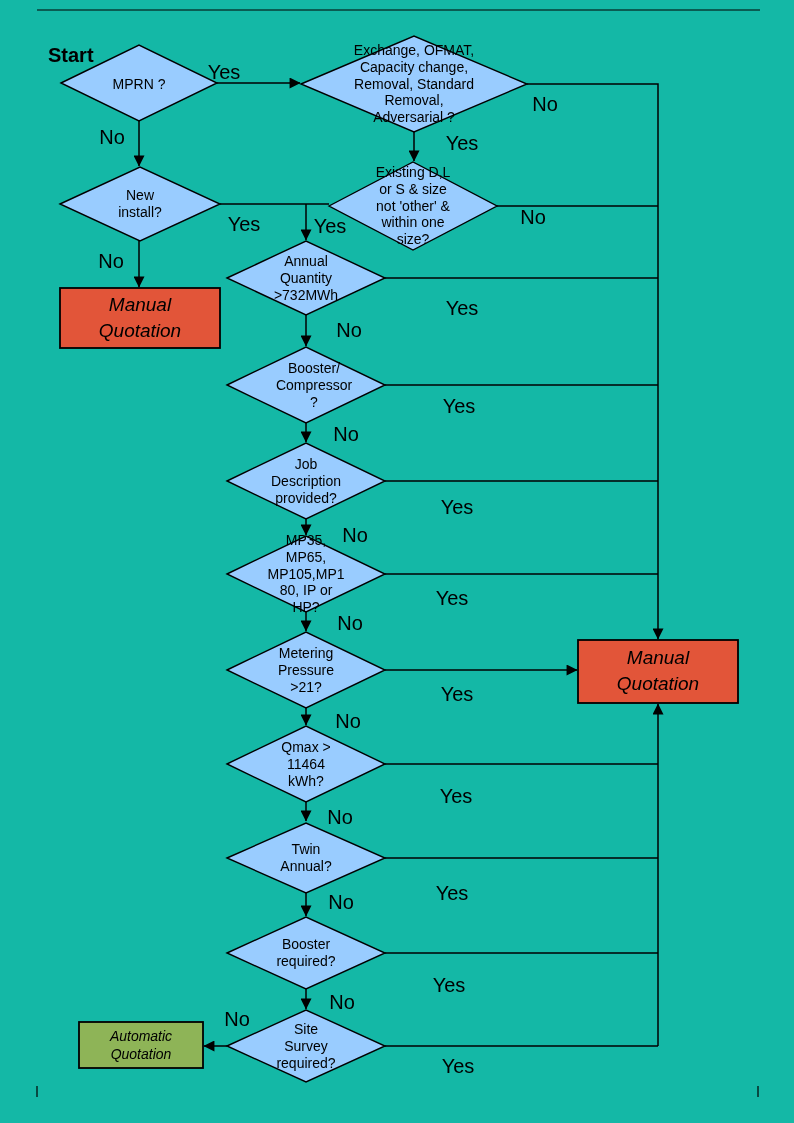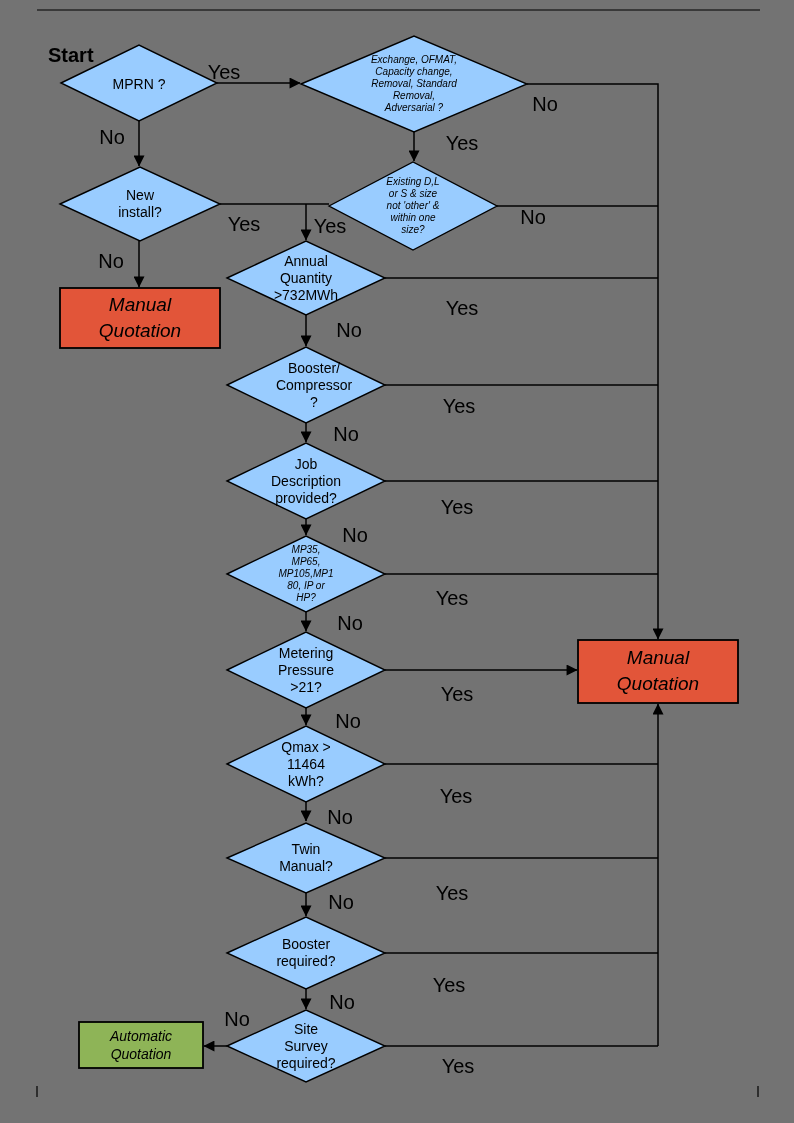--- a/index.html
+++ b/index.html
@@ -1,22 +1,22 @@
 <!DOCTYPE html>
 <html><head>
 <meta charset="utf-8">
 <style>
   html,body{margin:0;padding:0;background:#ffffff;}
-  .page{position:relative;width:794px;height:1123px;background:#737373;
+  .page{position:relative;width:794px;height:1123px;background:#14b8a6;
         font-family:"Liberation Sans",sans-serif;color:#000;overflow:hidden;}
   .page svg{position:absolute;left:0;top:0;}
   .lbl{position:absolute;transform:translate(-50%,-50%);white-space:pre-line;
        text-align:center;line-height:1.2;}
   .node-label{font-size:14px;}
-  .node-label.sm{font-size:10px;font-style:italic;}
+  .node-label.sm{font-size:14px;}
   .ta-left{text-align:center;}
   .edge-label{font-size:20px;}
   .terminal-label{font-size:19px;line-height:1.35;font-style:italic;}
   .terminal-label.sm{font-size:14px;line-height:1.3;}
   .start-label{position:absolute;left:48px;top:44px;font-size:20px;font-weight:bold;white-space:nowrap;}
   .decision{fill:#99CCFF;stroke:#000;stroke-width:1.4;}
   .terminal-red{fill:#E25539;stroke:#000;stroke-width:1.8;}
   .terminal-green{fill:#8EB457;stroke:#000;stroke-width:1.8;}
   .connector{fill:none;stroke:#000;stroke-width:1.5;}
   .frame-line{fill:none;stroke:#000;stroke-width:1.2;}
@@ -124,21 +124,21 @@
 MP105,MP1
 80, IP or
 HP?</div>
   <div class="lbl node-label" style="left:306px;top:670px">Metering
 Pressure
 &gt;21?</div>
   <div class="lbl node-label ta-left" style="left:306px;top:764px">Qmax &gt;
 11464
 kWh?</div>
   <div class="lbl node-label" style="left:306px;top:858px">Twin
-Manual?</div>
+Annual?</div>
   <div class="lbl node-label" style="left:306px;top:953px">Booster
 required?</div>
   <div class="lbl node-label" style="left:306px;top:1046px">Site
 Survey
 required?</div>
 
   <div class="lbl terminal-label" style="left:140px;top:318px">Manual
 Quotation</div>
   <div class="lbl terminal-label" style="left:658px;top:671px">Manual
 Quotation</div>

